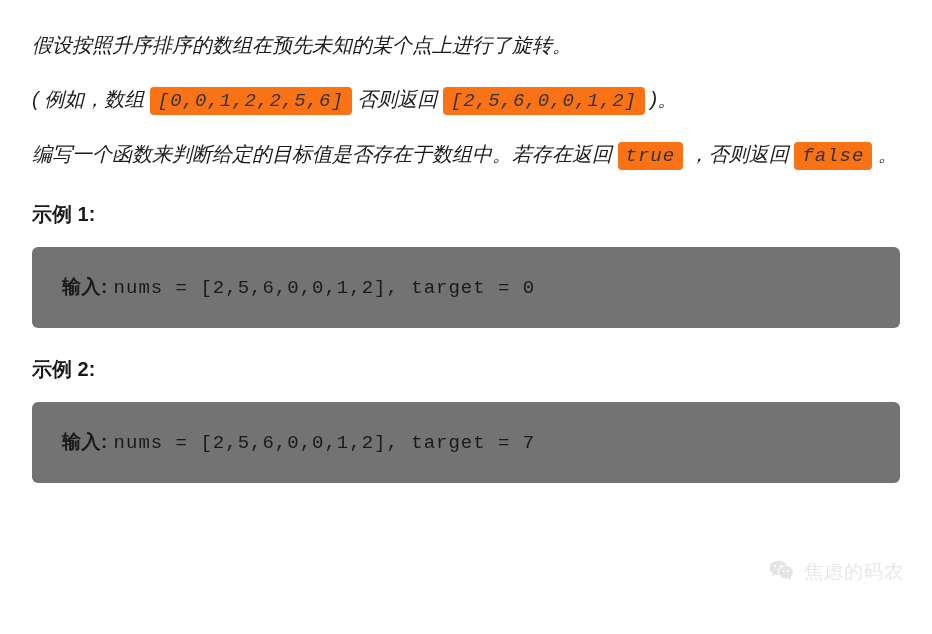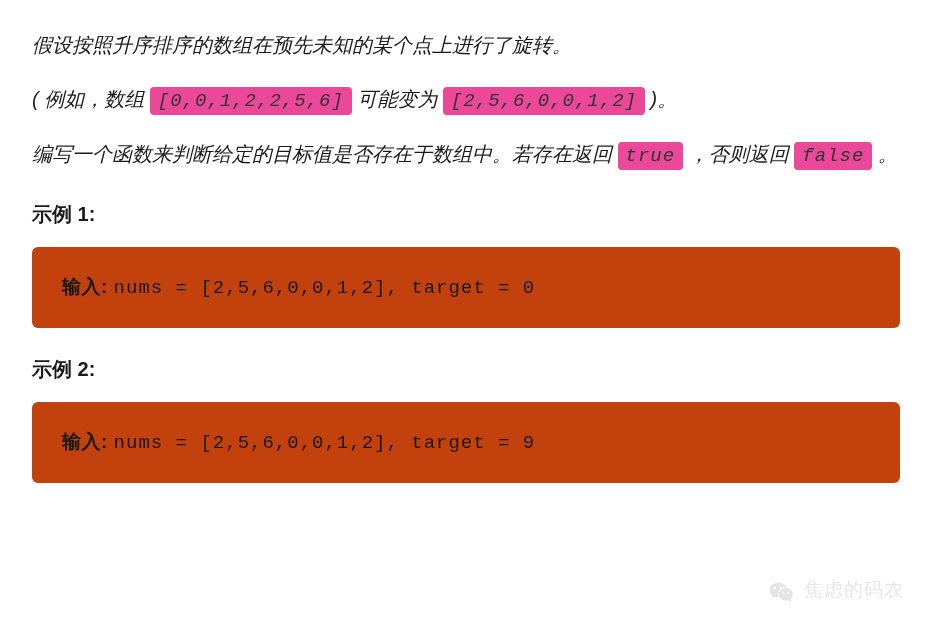--- a/index.html
+++ b/index.html
@@ -20,57 +20,57 @@
     }
     .paragraph {
       margin-bottom: 20px;
       font-style: italic;
     }
     .paragraph.tight {
       margin-bottom: 18px;
     }
     .inline-code {
       font-family: "SFMono-Regular", Consolas, "Liberation Mono", Menlo, monospace;
-      background: #ec4899;
+      background: #f97316;
       border-radius: 4px;
       padding: 3px 8px;
       font-size: 19px;
       letter-spacing: 1px;
       color: #333;
     }
     .example-title {
       font-weight: 700;
       font-size: 20px;
       margin-top: 24px;
       margin-bottom: 16px;
     }
     .code-block {
-      background: #c2410c;
+      background: #737373;
       border-radius: 6px;
       padding: 22px 30px;
       font-family: "SFMono-Regular", Consolas, "Liberation Mono", Menlo, monospace;
       font-size: 19px;
       line-height: 1.9;
       margin-bottom: 20px;
       letter-spacing: 0.5px;
     }
     .code-label {
       font-weight: 700;
       font-family: -apple-system, BlinkMacSystemFont, "Segoe UI", "PingFang SC", "Microsoft YaHei", sans-serif;
     }
     .code-text {
       font-family: "SFMono-Regular", Consolas, "Liberation Mono", Menlo, monospace;
       letter-spacing: 1px;
     }
     .watermark {
       position: absolute;
-      bottom: 28px;
+      bottom: 46px;
       right: 28px;
       display: flex;
-      align-items: flex-end;
+      align-items: flex-start;
       gap: 8px;
       opacity: 0.7;
       color: #ccc;
       margin-top: 20px;
     }
     .wm-icon {
       width: 28px;
       height: 28px;
       position: relative;
     }
@@ -84,40 +84,40 @@
       font-weight: 500;
       letter-spacing: 1px;
     }
   </style>
 </head>
 <body>
 
 <div class="paragraph">假设按照升序排序的数组在预先未知的某个点上进行了旋转。</div>
 
 <div class="paragraph">
-  <span>( 例如，数组 </span><span class="inline-code">[0,0,1,2,2,5,6]</span><span> 可能变为 </span><span class="inline-code">[2,5,6,0,0,1,2]</span><span> )。</span>
+  <span>( 例如，数组 </span><span class="inline-code">[0,0,1,2,2,5,6]</span><span> 否则返回 </span><span class="inline-code">[2,5,6,0,0,1,2]</span><span> )。</span>
 </div>
 
 <div class="paragraph tight">
   <span>编写一个函数来判断给定的目标值是否存在于数组中。若存在返回 </span><span class="inline-code">true</span><span> ，否则返回 </span><span class="inline-code">false</span><span> 。</span>
 </div>
 
 <div class="example-title">示例 1:</div>
 
 <div class="code-block">
   <div>
     <span class="code-label">输入: </span><span class="code-text">nums = [2,5,6,0,0,1,2], target = 0</span>
   </div>
 </div>
 
 <div class="example-title">示例 2:</div>
 
 <div class="code-block">
   <div>
-    <span class="code-label">输入: </span><span class="code-text">nums = [2,5,6,0,0,1,2], target = 9</span>
+    <span class="code-label">输入: </span><span class="code-text">nums = [2,5,6,0,0,1,2], target = 7</span>
   </div>
 </div>
 
 <div class="watermark">
   <span class="wm-icon">
     <svg viewBox="0 0 36 36" fill="none">
       <path d="M 13 6 C 7 6 2 10 2 15 C 2 18 3.5 20.5 6 22 L 5 26 L 9 24 C 10.3 24.3 11.6 24.5 13 24.5 C 13.2 24.5 13.4 24.5 13.6 24.49 C 13.2 23.4 13 22.2 13 21 C 13 16 17.5 12 23 12 C 23.3 12 23.6 12 23.9 12.05 C 22.8 8.5 18.3 6 13 6 Z" fill="#d9d9d9"></path>
       <circle cx="9" cy="13" r="1.6" fill="#fff"></circle>
       <circle cx="17" cy="13" r="1.6" fill="#fff"></circle>
       <path d="M 23 13 C 18 13 14 16.5 14 21 C 14 25.5 18 29 23 29 C 24 29 25 28.8 26 28.5 L 30 30.5 L 29 27 C 31 25.5 32 23.4 32 21 C 32 16.5 28 13 23 13 Z" fill="#d9d9d9"></path>

